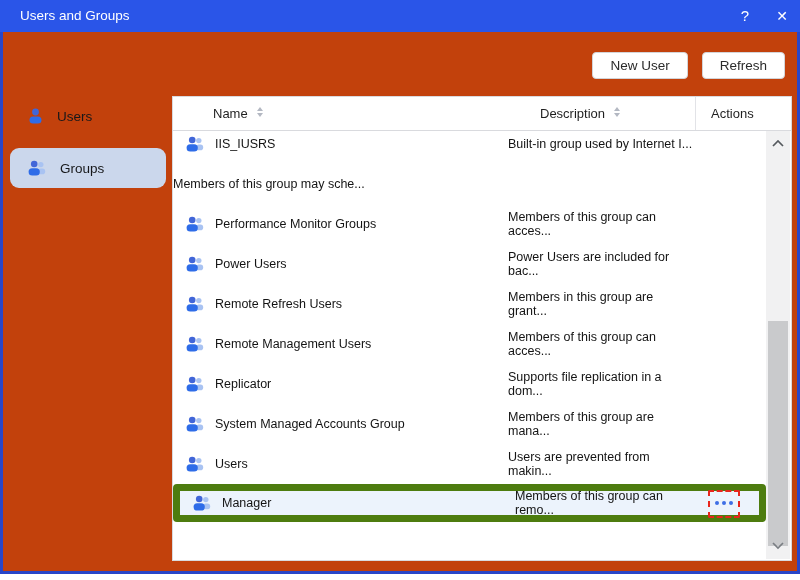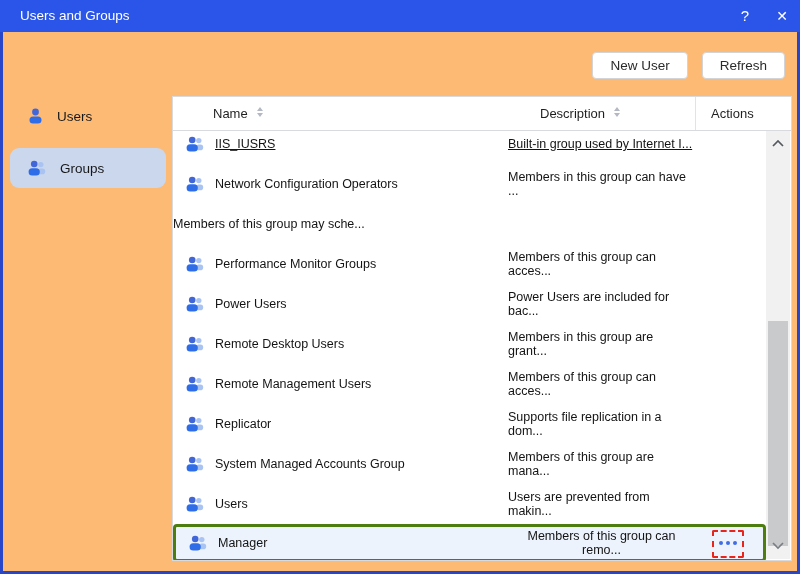--- a/index.html
+++ b/index.html
@@ -6,21 +6,21 @@
   .screen{position:relative;width:800px;height:580px;overflow:hidden;
           font-family:"Liberation Sans",sans-serif;background:#fff;}
   
   .frame{position:absolute;left:0;top:0;width:800px;height:574px;background:#2946c8;}
   .titlebar{position:absolute;left:0;top:0;width:100%;height:32px;background:#2a55e8;}
   .title{position:absolute;left:20px;top:0;line-height:32px;color:#fff;font-size:13.5px;}
   .tb-btn{position:absolute;top:0;width:24px;height:32px;line-height:32px;text-align:center;
           color:#fff;font-size:15px;cursor:pointer;}
   .tb-help{right:43px;}
   .tb-close{right:6px;font-size:14px;}
-  .content{position:absolute;left:3px;top:32px;right:3px;bottom:3px;background:#fdba74;}
+  .content{position:absolute;left:3px;top:32px;right:3px;bottom:3px;background:#c2410c;}
 
   
   .toolbar{position:absolute;top:20px;right:12px;display:flex;gap:14px;}
   .btn{height:27px;line-height:25px;padding:0 17px;background:#fff;border:1px solid #d3d4d8;
        border-radius:4px;font-size:13.5px;color:#2b2b2b;font-family:inherit;cursor:pointer;}
 
   
   .sidebar{position:absolute;left:7px;top:64px;width:156px;}
   .side-item{display:flex;align-items:center;height:40px;margin-bottom:12px;padding-left:17px;
              border-radius:8px;cursor:pointer;}
@@ -34,23 +34,23 @@
   .thead{display:flex;height:33px;align-items:center;border-bottom:1px solid #d9dade;
          font-size:13px;color:#1f1f1f;gap:32px;}
   .th{display:flex;align-items:center;}
   .th-name{flex:0 0 335px;padding-left:40px;box-sizing:border-box;}
   .th-desc{flex:1 1 auto;}
   .th-actions{flex:0 0 96px;align-self:stretch;align-items:center;
               border-left:1px solid #e2e3e7;padding-left:15px;box-sizing:border-box;margin-left:12px;}
   .sort{margin-left:8px;display:inline-block;}
   .tbody{position:absolute;left:0;top:33px;right:0;bottom:0;overflow:hidden;}
   .row{display:flex;align-items:center;height:40px;margin-right:25px;font-size:12.5px;color:#141414;}
-  .row.first{margin-top:-6px;text-decoration:underline;}
-  .row.selected{background:#ecf3fc;border:3px solid #4d7c0f;border-radius:4px;
-                height:38px;box-sizing:border-box;text-align:center;}
+  .row.first{margin-top:-6px;}
+  .row.selected{background:#ecf3fc;border:7px solid #4d7c0f;border-radius:4px;
+                height:38px;box-sizing:border-box;}
   .cell-name{flex:0 0 335px;display:flex;align-items:center;padding-left:12px;box-sizing:border-box;}
   .cell-name .nm{margin-left:10px;}
   .cell-desc{flex:1 1 auto;}
   .cell-actions{flex:0 0 71px;display:flex;justify-content:center;}
 
   
   .dots-wrap{position:relative;width:28px;height:14px;display:flex;align-items:center;
              justify-content:center;gap:3px;cursor:pointer;}
   .dot{width:4px;height:4px;border-radius:50%;background:#3e6ee5;}
   .annot{position:absolute;left:-2px;top:-6px;width:28px;height:24px;
@@ -153,32 +153,20 @@
                   <svg class="icon-svg" width="20" height="16" viewBox="0 0 20 16">
                     <use href="#g-group"></use>
                   </svg>
                 </span>
               <span class="nm">IIS_IUSRS</span>
             </div>
             <div class="cell-desc">Built-in group used by Internet I...</div>
             <div class="cell-actions"></div>
           </div>
 
-          <div class="row">
-            <div class="cell-name">
-              <span>
-                  <svg class="icon-svg" width="20" height="16" viewBox="0 0 20 16">
-                    <use href="#g-group"></use>
-                  </svg>
-                </span>
-              <span class="nm">Network Configuration Operators</span>
-            </div>
-            <div class="cell-desc">Members in this group can have ...</div>
-            <div class="cell-actions"></div>
-          </div>
 
           <div class="row">
             <div class="cell-desc">Members of this group may sche...</div>
             <div class="cell-actions"></div>
           </div>
 
           <div class="row">
             <div class="cell-name">
               <span>
                   <svg class="icon-svg" width="20" height="16" viewBox="0 0 20 16">
@@ -204,21 +192,21 @@
             <div class="cell-actions"></div>
           </div>
 
           <div class="row">
             <div class="cell-name">
               <span>
                   <svg class="icon-svg" width="20" height="16" viewBox="0 0 20 16">
                     <use href="#g-group"></use>
                   </svg>
                 </span>
-              <span class="nm">Remote Desktop Users</span>
+              <span class="nm">Remote Refresh Users</span>
             </div>
             <div class="cell-desc">Members in this group are grant...</div>
             <div class="cell-actions"></div>
           </div>
 
           <div class="row">
             <div class="cell-name">
               <span>
                   <svg class="icon-svg" width="20" height="16" viewBox="0 0 20 16">
                     <use href="#g-group"></use>

